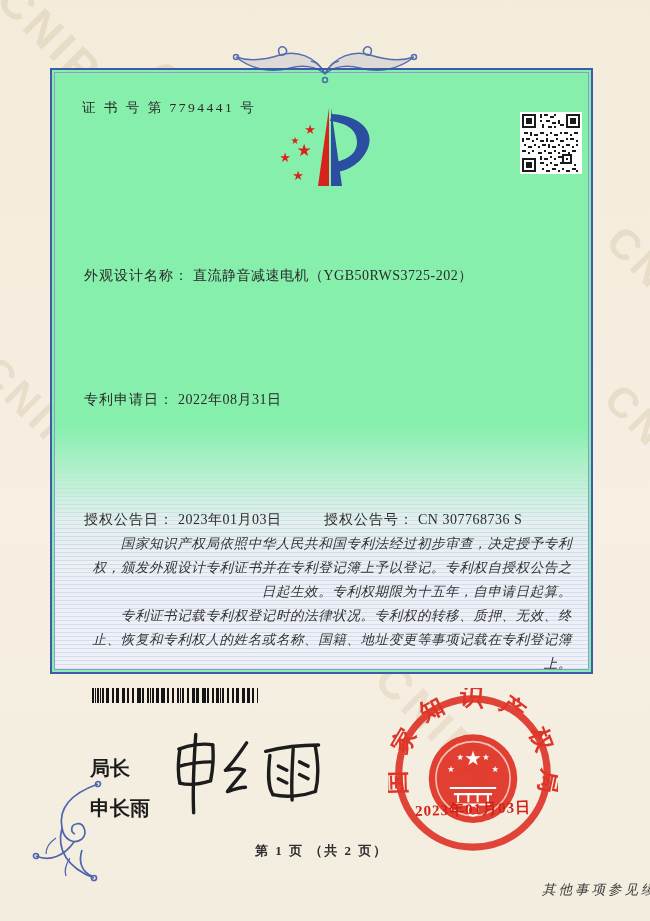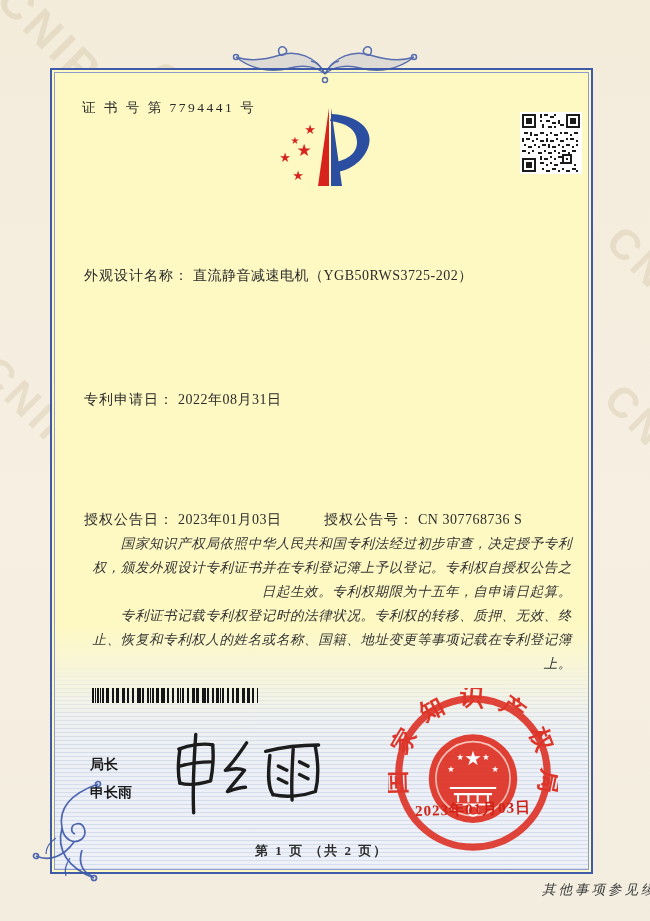--- a/index.html
+++ b/index.html
@@ -8,22 +8,22 @@
     background:linear-gradient(180deg,#f3ecdb 0%,#f6efe2 55%,#f3ede0 100%);
     font-family:"Liberation Serif","DejaVu Serif",serif;
     -webkit-font-smoothing:antialiased;
   }
   .wm{
     position:absolute;color:rgba(203,183,146,0.30);font-weight:bold;
     font-family:"Liberation Sans","DejaVu Sans",sans-serif;
     transform:rotate(45deg);letter-spacing:4px;pointer-events:none;z-index:1;
   }
   .cert{
-    position:absolute;left:50px;top:68px;width:543px;height:806px;
-    border:2.5px solid #3f5aa9;background:#fef9c3;z-index:2;box-sizing:border-box;
+    position:absolute;left:50px;top:68px;width:543px;height:606px;
+    border:2.5px solid #3f5aa9;background:#86efac;z-index:2;box-sizing:border-box;
   }
   .cert-inner-line{position:absolute;inset:2px;border:1px solid #8c9cce;pointer-events:none;}
   .fade-zone{position:absolute;left:3px;right:3px;bottom:3px;height:244px;
     background:linear-gradient(180deg,rgba(237,240,246,0) 0,rgba(237,240,246,0.9) 95px,#ecf0f6 150px,#eef1f7 100%);}
   .stripe-zone{position:absolute;left:3px;right:3px;bottom:3px;height:205px;
     background:repeating-linear-gradient(180deg,rgba(128,146,196,0.22) 0 1px,rgba(255,255,255,0) 1px 4px);
     -webkit-mask-image:linear-gradient(180deg,transparent 0,#000 70px);
     mask-image:linear-gradient(180deg,transparent 0,#000 70px);}
   .cert-no{position:absolute;left:30px;top:29px;font-size:13.5px;letter-spacing:2.5px;color:#2a2a2a;}
   .title{position:absolute;left:0;top:124px;width:100%;text-align:center;
@@ -33,22 +33,22 @@
   .fvalue{margin-left:4px;letter-spacing:0.5px;}
   .grant-no-group{margin-left:39px;}
   .paras{position:absolute;left:28px;top:462px;width:492px;font-size:13.5px;line-height:1.78;
     color:#333;font-style:italic;letter-spacing:0.6px;text-align:right;}
   .paras p{margin:0;text-indent:2em;}
   .barcode{position:absolute;left:40px;top:618px;width:166px;height:15px;
     background:
       repeating-linear-gradient(90deg,#151515 0 2px,transparent 2px 5px),
       repeating-linear-gradient(90deg,#151515 0 1px,transparent 1px 8px),
       repeating-linear-gradient(90deg,transparent 0 3px,#151515 3px 4px,transparent 4px 11px);}
-  .officer{position:absolute;left:38px;top:680px;font-family:Liberation Sans, sans-serif;
-    font-size:14px;font-weight:bold;color:#1c1c1c;line-height:2.0;}
+  .officer{position:absolute;left:38px;top:680px;font-family:Liberation Mono, monospace;
+    font-size:20px;font-weight:bold;color:#1c1c1c;line-height:2.0;}
   .sig{position:absolute;left:112px;top:658px;}
   .seal{position:absolute;left:336px;top:618px;opacity:0.94;}
   .seal-date{position:absolute;left:330px;top:730px;width:182px;text-align:center;
     color:#cf2318;font-weight:bold;font-size:15px;letter-spacing:1px;transform:rotate(-2deg);}
   .page-footer{position:absolute;left:0;top:772px;width:100%;text-align:center;
     font-size:13px;letter-spacing:2px;color:#2d2d2d;font-weight:bold;}
   .cont-note{position:absolute;left:0;top:881px;width:100%;text-align:right;z-index:3;
     font-size:13.5px;font-style:italic;letter-spacing:3px;color:#3a3a3a;padding-left:24px;}
   .logo{position:absolute;left:200px;top:34px;}
   .qr{position:absolute;left:468px;top:42px;width:58px;height:58px;background:#fff;padding:2px;}

